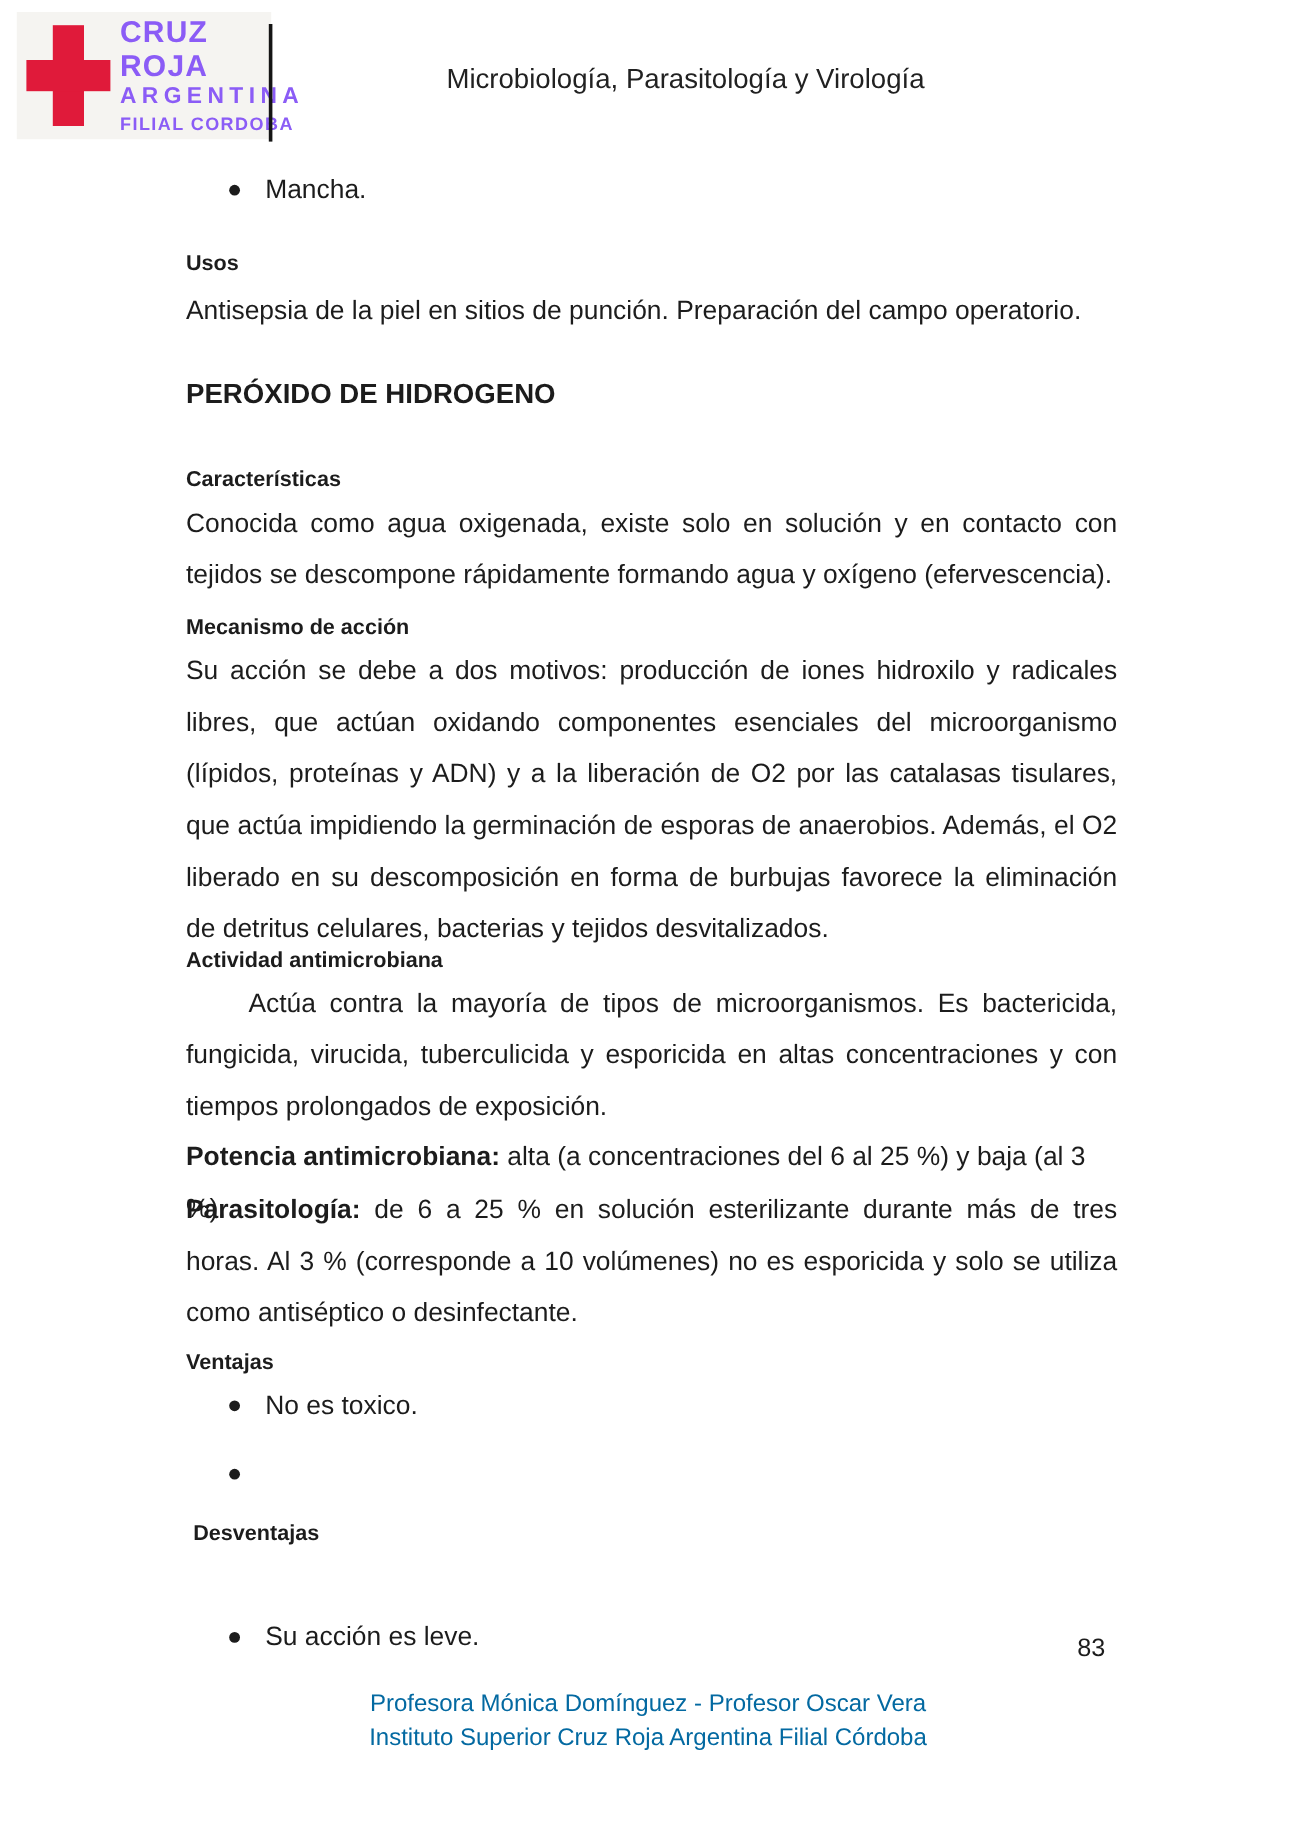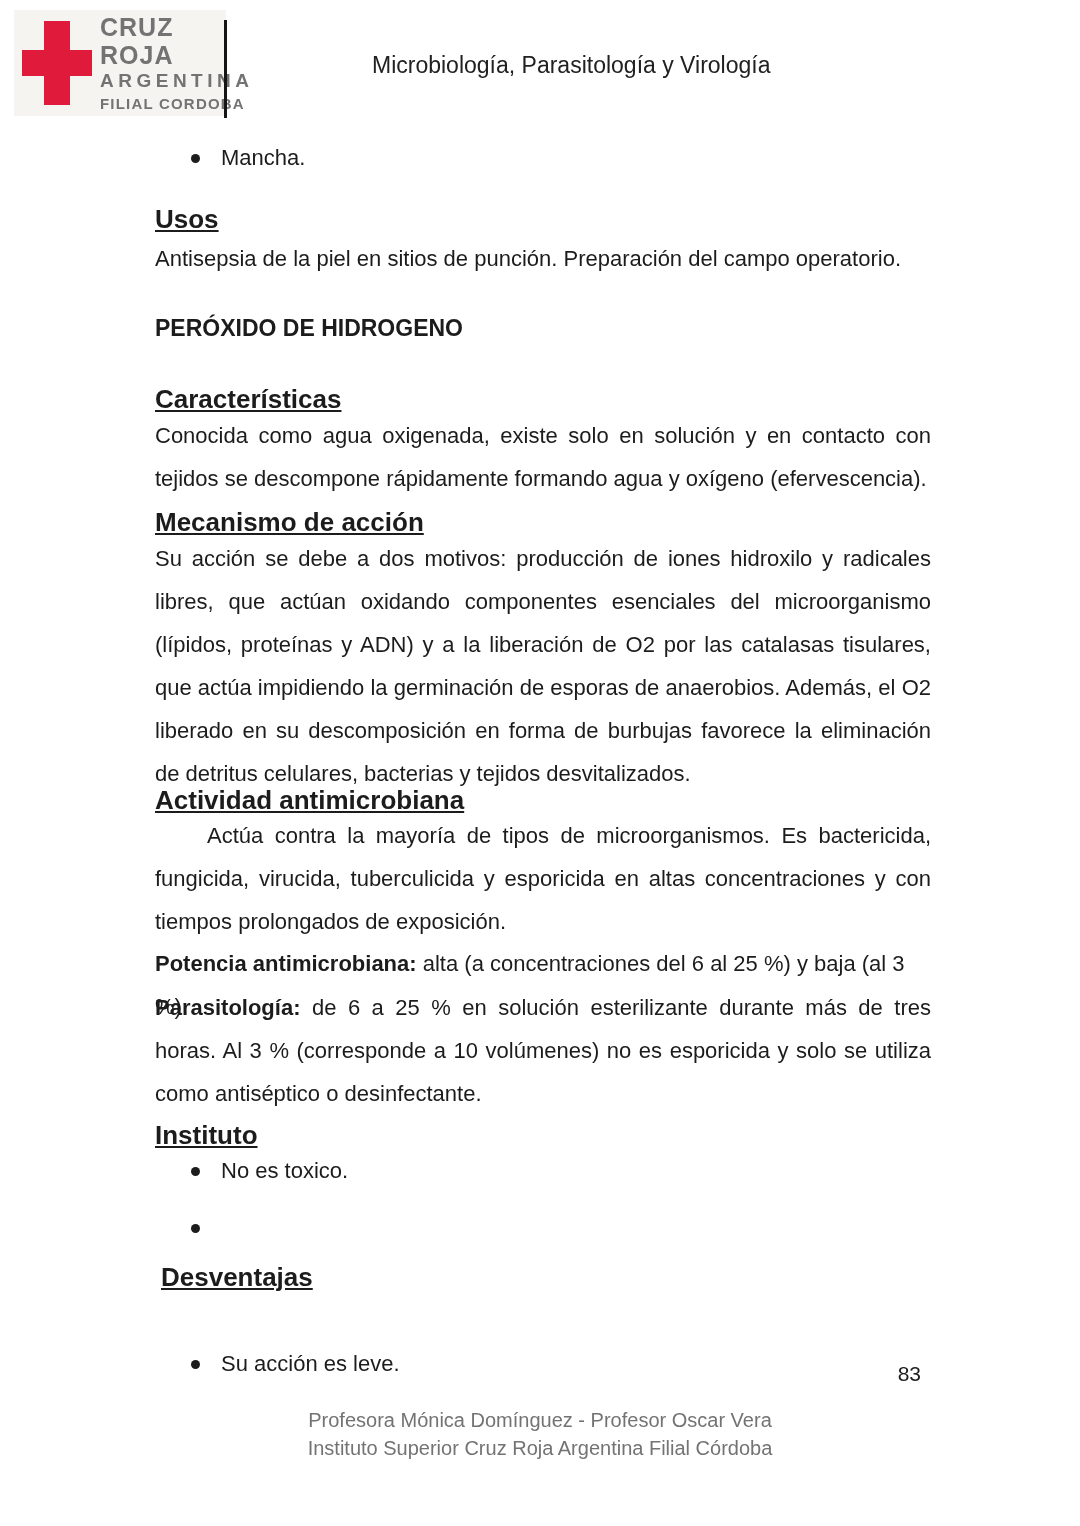--- a/index.html
+++ b/index.html
@@ -23,21 +23,21 @@
     align-items: center;
   }
   .cross {
     position: relative;
     width: 70px; height: 84px;
     margin-left: 8px;
     flex: 0 0 auto;
   }
   .cross .v { position: absolute; left: 22px; top: 0; width: 26px; height: 84px; background: #e01a3a; }
   .cross .h { position: absolute; left: 0; top: 29px; width: 70px; height: 26px; background: #e01a3a; }
-  .logo-text { margin-left: 8px; color: #737373; }
+  .logo-text { margin-left: 8px; color: #8b5cf6; }
   .logo-line1 { font-size: 25px; font-weight: bold; letter-spacing: 1px; line-height: 28px; }
   .logo-line2 { font-size: 19px; font-weight: bold; letter-spacing: 4.5px; line-height: 24px; }
   .logo-line3 { font-size: 15px; font-weight: bold; letter-spacing: 1.2px; line-height: 21px; }
   .logo-sep {
     position: absolute;
     left: 224px; top: 20px;
     width: 3px; height: 98px;
     background: #151515;
   }
   .doc-title {
@@ -49,21 +49,21 @@
   }
 
   
   .content {
     position: absolute;
     left: 155px; top: 0;
     width: 776px;
   }
   .content > div, .content > p { position: absolute; width: 776px; margin: 0; }
 
-  .h3 { font-weight: bold; font-size: 26px; line-height: 30px; text-decoration: underline; }
+  .h3 { font-weight: bold; font-size: 18px; line-height: 30px; }
   .h2 { font-weight: bold; font-size: 23px; line-height: 36px; }
   .body-p { font-size: 22px; line-height: 43px; }
   .just { text-align: justify; }
   .indent { text-indent: 52px; }
   .lead { font-weight: bold; }
 
   .bullet-item {
     position: relative;
     padding-left: 66px;
     font-size: 22px;
@@ -99,21 +99,21 @@
   .pos-pagenum  { top: 1362px; text-align: right; padding-right: 10px; box-sizing: border-box; font-size: 21px; }
 
   
   .footer {
     position: absolute;
     left: 0; top: 1406px;
     width: 1080px;
     text-align: center;
     font-size: 20px;
     line-height: 28px;
-    color: #737373;
+    color: #0369a1;
   }
 </style>
 </head>
 <body>
 
 <div class="page">
 
   <div class="logo-wrap">
     <div class="cross">
       <div class="v"></div>
@@ -146,21 +146,21 @@
     <div class="h3 pos-mec-h">Mecanismo de acción</div>
     <p class="body-p just pos-mec-p">Su acción se debe a dos motivos: producción de iones hidroxilo y radicales libres, que actúan oxidando componentes esenciales del microorganismo (lípidos, proteínas y ADN) y a la liberación de O2 por las catalasas tisulares, que actúa impidiendo la germinación de esporas de anaerobios. Además, el O2 liberado en su descomposición en forma de burbujas favorece la eliminación de detritus celulares, bacterias y tejidos desvitalizados.</p>
 
     <div class="h3 pos-act-h">Actividad antimicrobiana</div>
     <p class="body-p just indent pos-act-p">Actúa contra la mayoría de tipos de microorganismos. Es bactericida, fungicida, virucida, tuberculicida y esporicida en altas concentraciones y con tiempos prolongados de exposición.</p>
 
     <p class="body-p pos-pot-p"><span class="lead">Potencia antimicrobiana:</span><span> alta (a concentraciones del 6 al 25 %) y baja (al 3 %).</span></p>
 
     <p class="body-p just pos-conc-p"><span class="lead">Parasitología:</span><span> de 6 a 25 % en solución esterilizante durante más de tres horas. Al 3 % (corresponde a 10 volúmenes) no es esporicida y solo se utiliza como antiséptico o desinfectante.</span></p>
 
-    <div class="h3 pos-vent-h">Instituto</div>
+    <div class="h3 pos-vent-h">Ventajas</div>
 
     <div class="bullet-item pos-b1">
       <span class="bullet-dot"></span>
       <span>No es toxico.</span>
     </div>
     <div class="bullet-item pos-b2">
       <span class="bullet-dot"></span>
     </div>
 
     <div class="h3 pos-desv-h">Desventajas</div>

